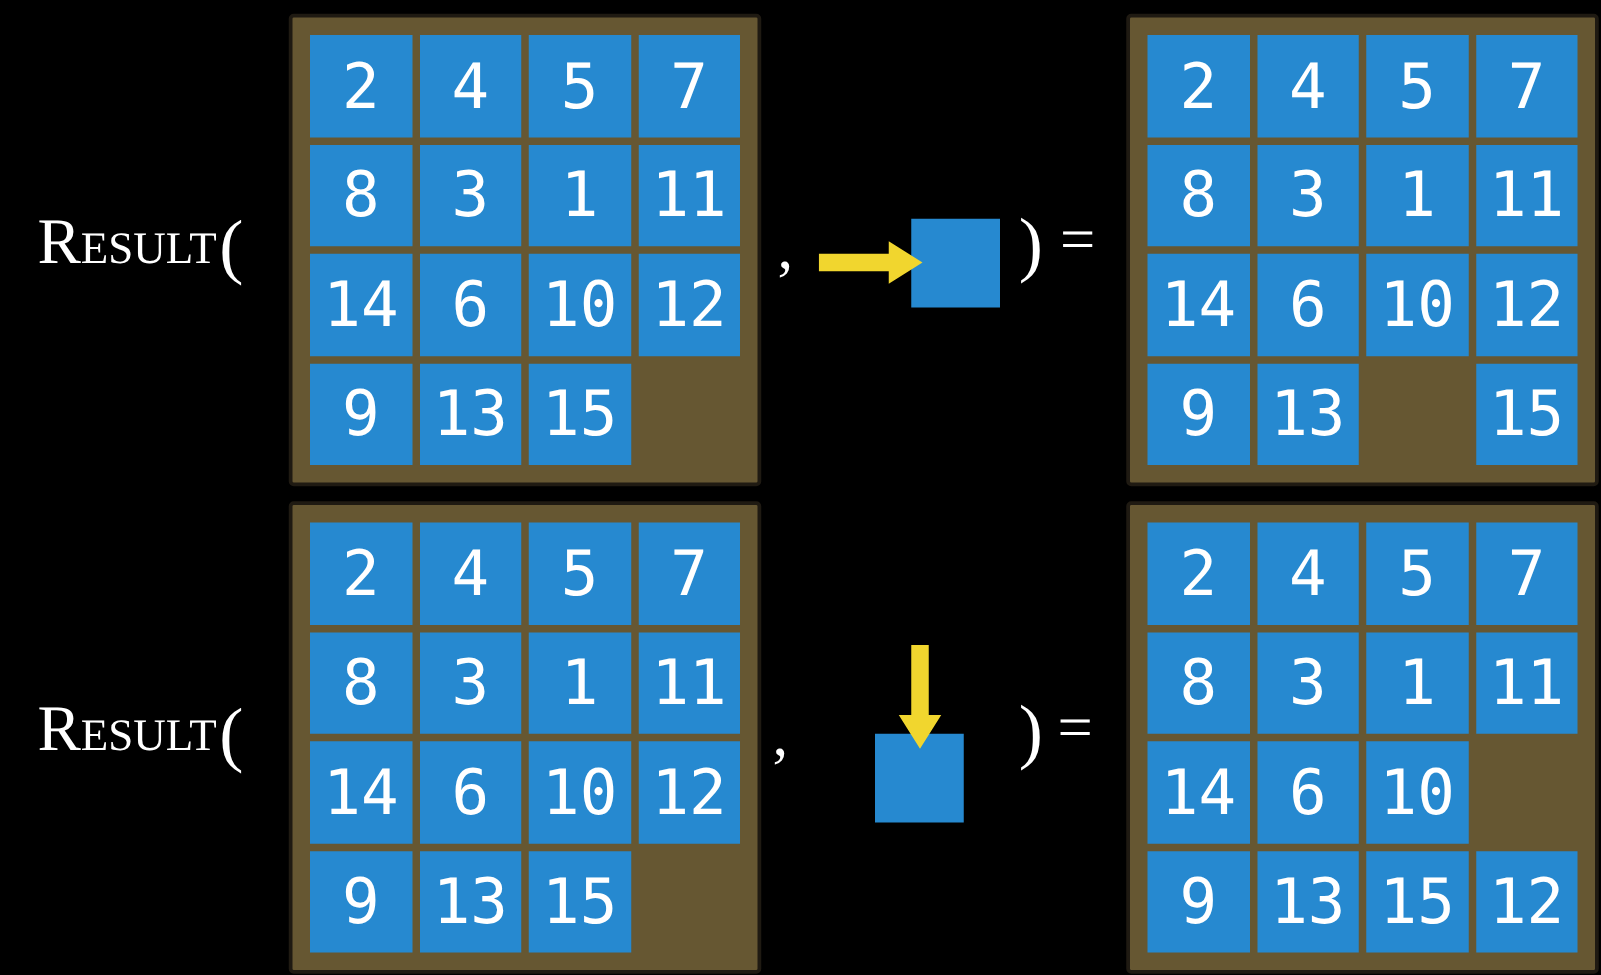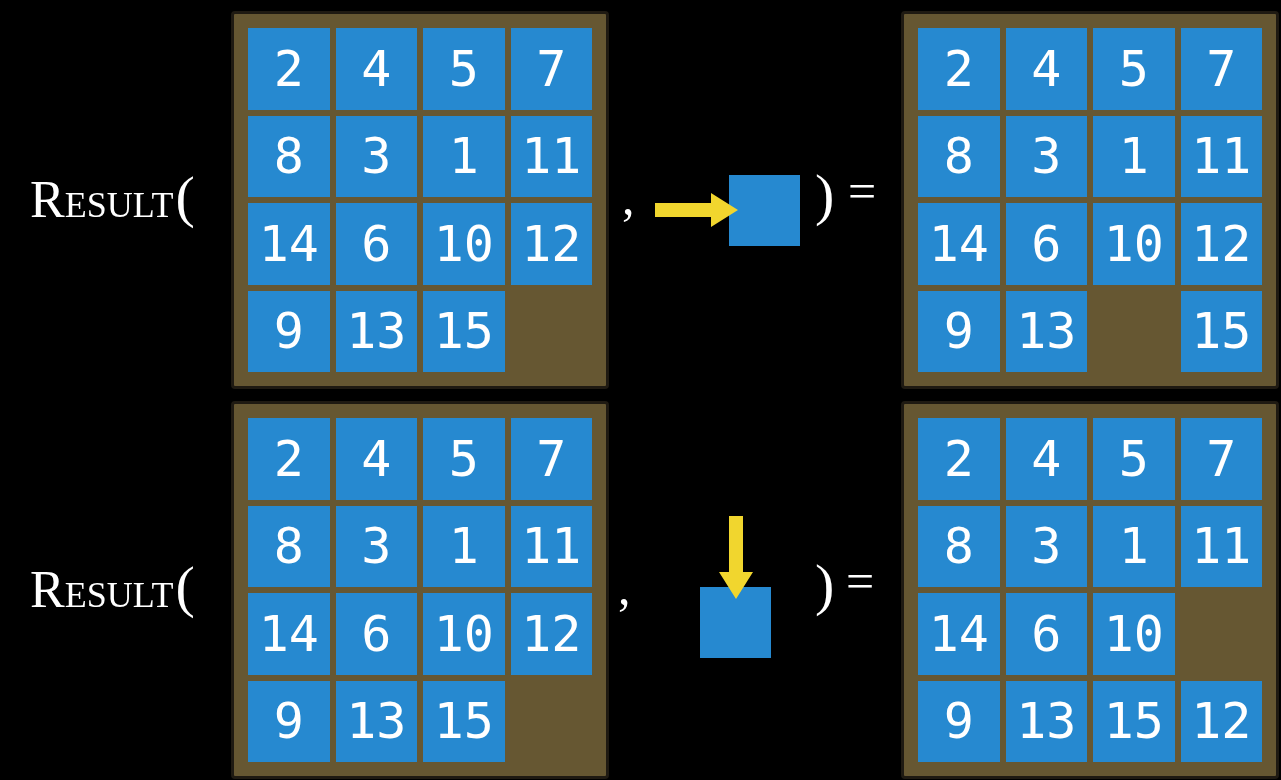--- a/index.html
+++ b/index.html
@@ -4,21 +4,21 @@
 <style>
   * { margin:0; padding:0; box-sizing:border-box; }
   html, body { background:#000; }
   .canvas {
     position:relative; width:1281px; height:780px;
     background:var(--background,#000);
     overflow:hidden;
     font-family:"Liberation Serif", serif;
   }
   .fn {
-    position:absolute; display:flex; align-items:flex-end;
+    position:absolute; display:flex; align-items:flex-start;
     color:var(--text-white,#fff); white-space:nowrap;
   }
   .fn-name { font-variant:small-caps; font-size:52px; line-height:1; }
   .fn-paren { font-size:58px; line-height:1; margin-left:2px; }
   .comma { position:absolute; color:var(--text-white,#fff); font-size:50px; line-height:1; }
   .close-paren { position:absolute; color:var(--text-white,#fff); font-size:58px; line-height:1; }
   .equals { position:absolute; color:var(--text-white,#fff); font-size:50px; line-height:1; }
   .board {
     position:absolute; width:378px; height:378px;
     background:var(--board-brown,#665732);

